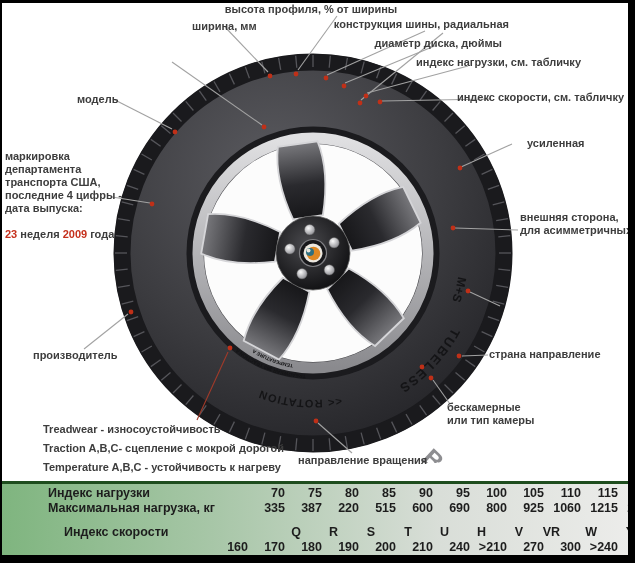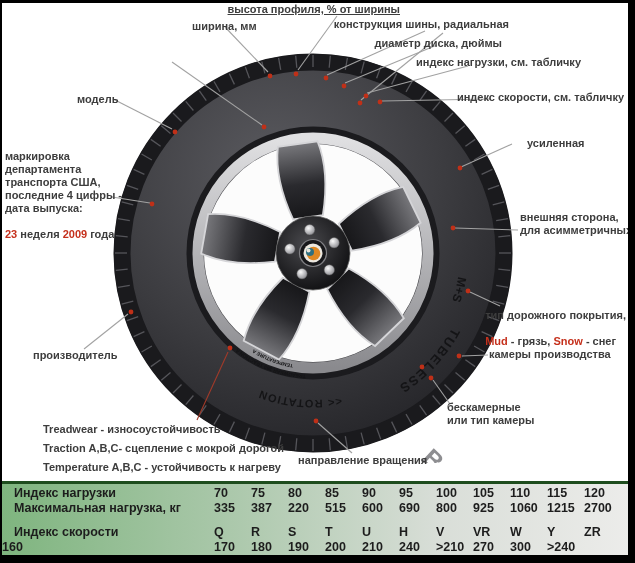--- a/index.html
+++ b/index.html
@@ -5,34 +5,34 @@
   html,body{margin:0;padding:0;background:#888;}
   .canvas{position:relative;width:635px;height:563px;background:#ffffff;overflow:hidden;
           font-family:"Liberation Sans",sans-serif;}
   .edge{position:absolute;background:#000;}
   .edge.top{left:0;top:0;width:635px;height:3px;}
   .edge.left{left:0;top:0;width:2px;height:563px;}
   .edge.right{right:0;top:0;width:7px;height:563px;}
   .edge.bottom{left:0;bottom:0;width:635px;height:8px;}
   .lbl{position:absolute;font-weight:bold;font-size:11px;line-height:13px;color:#3d3d3d;
        white-space:pre-line;}
-  .lbl.center{text-align:right;text-decoration:underline;}
+  .lbl.center{text-align:center;}
   .red{color:#c5301c;}
   svg{position:absolute;}
   #tire-svg{left:103px;top:43px;}
   #overlay-svg{left:0;top:0;}
   
   .spec-table{position:absolute;left:2px;top:481px;width:627px;height:74px;
       background:linear-gradient(90deg,#7fb57f 0%,#a9c7a9 35%,#d9ded8 70%,#ececea 100%);
       border-top:3px solid #1e4d1e;box-sizing:border-box;padding-top:2px;}
   .trow{display:grid;grid-template-columns:212px repeat(11,37px);height:15px;
-        font-weight:bold;font-size:12.5px;line-height:15px;color:#1d1d1d;}
-  .trow.gap{margin-top:9px;}
+        font-weight:bold;font-size:12.5px;line-height:15px;color:#1d1d1d;padding-left:34px;}
+  .trow.gap{margin-top:9px;margin-left:16px;}
   .tlabel{padding-left:12px;white-space:nowrap;}
-  .tcell{text-align:left;}
+  .tcell{text-align:right;}
 </style>
 </head>
 <body>
 
 <div class="canvas">
 
   <svg id="tire-svg" width="420" height="420" viewBox="-210 -210 420 420">
     <defs>
       <radialGradient id="tg" cx="40%" cy="30%" r="78%">
         <stop offset="0%" stop-color="#5a5a5f"></stop>
@@ -247,25 +247,21 @@
   <div class="lbl center" style="left:222px;top:3px;width:178px">высота профиля,  % от ширины</div>
   <div class="lbl" style="left:192px;top:20px">ширина, мм</div>
   <div class="lbl" style="left:77px;top:93px">модель</div>
   <div class="lbl" style="right:126px;top:18px">конструкция шины, радиальная</div>
   <div class="lbl" style="right:133px;top:37px">диаметр диска, дюймы</div>
   <div class="lbl" style="right:54px;top:56px">индекс нагрузки, см. табличку</div>
   <div class="lbl" style="right:11px;top:91px">индекс скорости, см. табличку</div>
   <div class="lbl" style="left:527px;top:137px">усиленная</div>
   <div class="lbl" style="left:520px;top:211px">внешняя сторона,
 для асимметричных</div>
-  <div class="lbl" style="right:9px;top:296px">
-    <div>тип дорожного покрытия,</div>
-    <div><span class="red">Mud</span><span> - грязь, </span><span class="red">Snow</span><span> - снег</span></div>
-  </div>
-  <div class="lbl" style="left:489px;top:348px">камеры производства</div>
+  <div class="lbl" style="left:489px;top:348px">страна направление</div>
   <div class="lbl" style="left:447px;top:401px">бескамерные
 или тип камеры</div>
   <div class="lbl" style="left:5px;top:137px">
     <div>маркировка
 департамента
 транспорта США,
 последние 4 цифры -
 дата выпуска:</div>
     <div><span class="red">23</span><span> неделя </span><span class="red">2009</span><span> года</span></div>
   </div>

